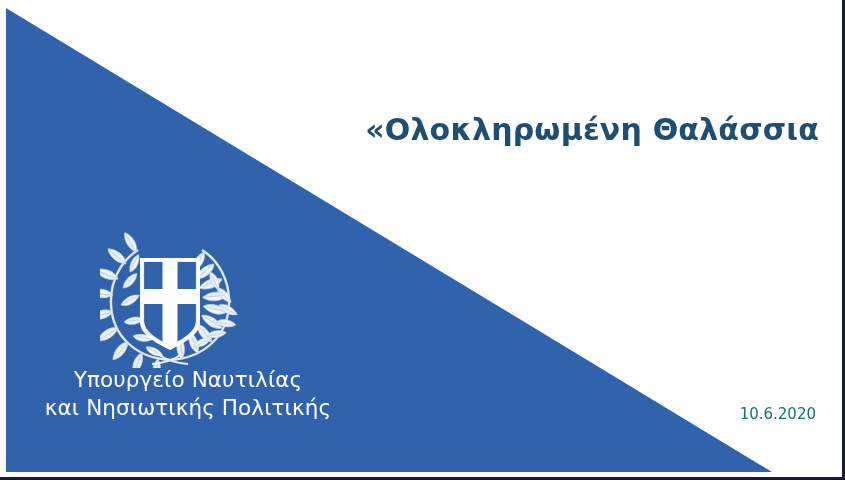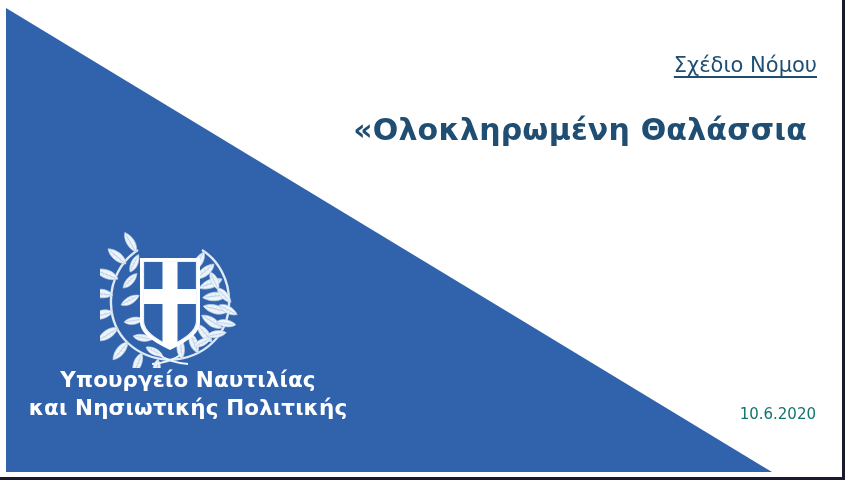--- a/index.html
+++ b/index.html
@@ -42,21 +42,21 @@
   
   .ministry-name {
     position: absolute;
     left: 18px;
     top: 366px;
     width: 340px;
     z-index: 3;
     text-align: center;
     color: #ffffff;
     font-size: 21.5px;
-    font-weight: bold;
+    font-weight: normal;
     line-height: 1.28;
     letter-spacing: 0.1px;
   }
   .ministry-name .ln {
     display: block;
     white-space: nowrap;
   }
 
   
   .doc-kicker {
@@ -67,21 +67,21 @@
     color: #1f4e72;
     font-size: 21px;
     font-weight: normal;
     text-decoration: underline;
     text-underline-offset: 4px;
     white-space: nowrap;
   }
 
   .doc-title {
     position: absolute;
-    right: 35px;
+    right: 23px;
     top: 103px;
     width: 560px;
     z-index: 3;
     text-align: right;
     color: #1f4e72;
     font-size: 30px;
     font-weight: bold;
     line-height: 1.78;
     letter-spacing: 0.2px;
   }
@@ -172,21 +172,20 @@
       <rect x="62.5" y="29.5" width="15" height="84.7" fill="#ffffff"></rect>
       <rect x="43.5" y="57" width="53" height="15" fill="#ffffff"></rect>
     </g>
   </svg>
 
   <div class="ministry-name">
     <span class="ln">Υπουργείο Ναυτιλίας</span>
     <span class="ln">και Νησιωτικής Πολιτικής</span>
   </div>
 
-  <div class="doc-kicker">Σχέδιο Νόμου</div>
 
   <div class="doc-title">
     <span class="ln">«Ολοκληρωμένη Θαλάσσια</span>
   </div>
 
   <div class="doc-date">10.6.2020</div>
 
 </div>
 
 </body></html>

